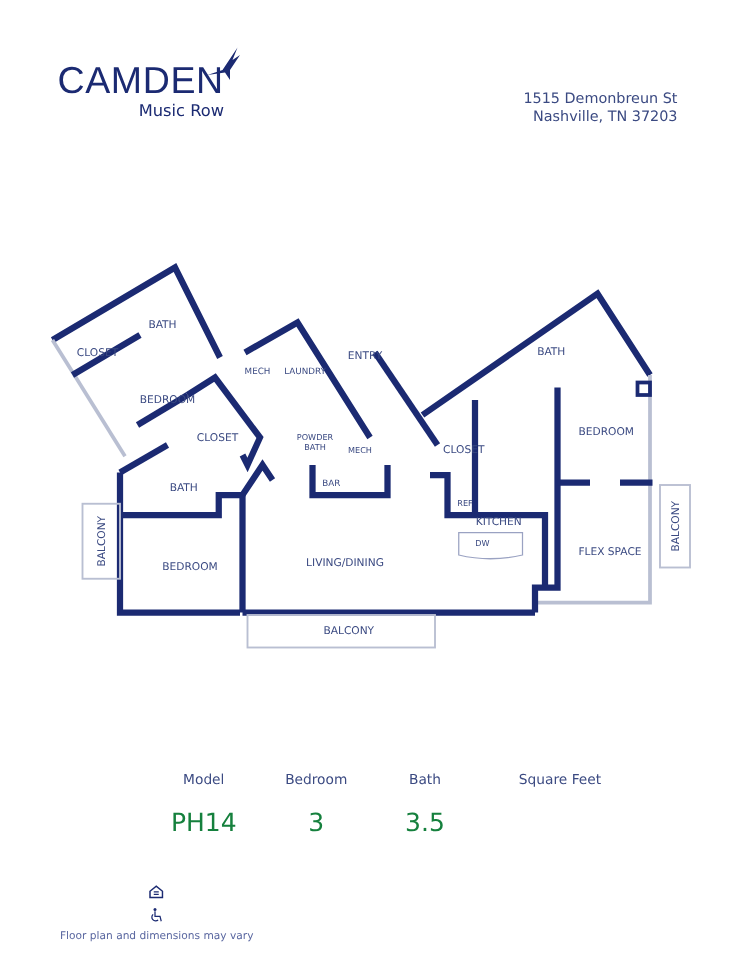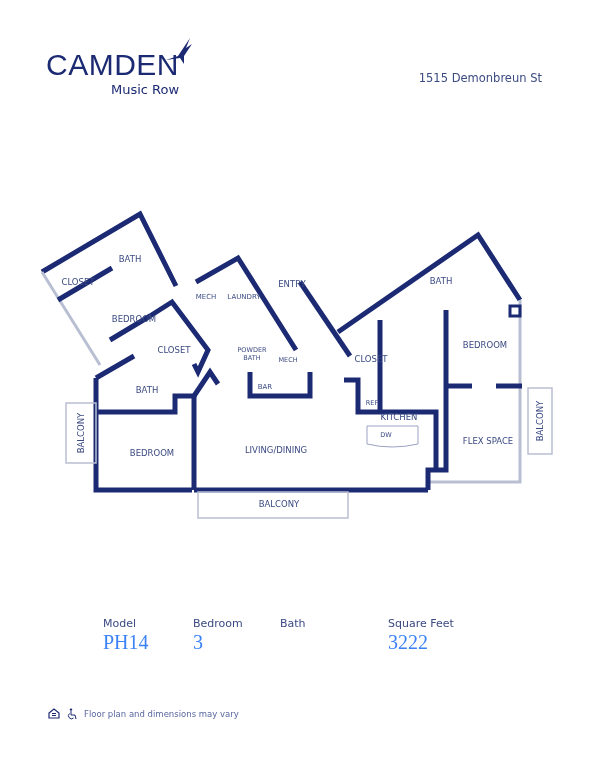--- a/index.html
+++ b/index.html
@@ -6,38 +6,39 @@
   body { width: 600px; height: 776px; position: relative; overflow: hidden; font-family: "DejaVu Sans", sans-serif; color: #1b2a72; }
   .logo { position: absolute; left: 46px; top: 50px; }
   .logo-main { font-family: Liberation Sans, sans-serif; font-size: 30px; letter-spacing: 0.5px; color: #1b2a72; line-height: 30px; }
   .logo-sub { position: absolute; left: 38px; top: 32px; font-size: 13px; color: #1b2a72; white-space: nowrap; margin-left: 27px; }
   .logo-bird { position: absolute; left: 118px; top: -14px; }
   .address { position: absolute; right: 58px; top: 45px; text-align: right; font-size: 11.5px; color: #3b4a82; line-height: 15px; margin-top: 26px; }
   .address .web { margin-top: 14px; }
   .plan { position: absolute; left: 0; top: 200px; }
   .label { font-size: 8.5px; fill: #3b4a82; font-family: "DejaVu Sans", sans-serif; }
   .specs { position: absolute; top: 617px; left: 0; width: 600px; }
-  .spec { position: absolute; text-align: left; width: 120px; }
+  .spec { position: absolute; text-align: center; width: 120px; }
   .spec .k { font-size: 11px; color: #3b4a82; }
-  .spec .v { font-size: 20px; color: #3b82f6; margin-top: 1px; font-family: Liberation Serif, serif; }
-  .footer { position: absolute; left: 48px; top: 708px; display: flex; align-items: center; gap: 6px; font-size: 8.5px; color: #5a67a0; }
+  .spec .v { font-size: 20px; color: #15803d; margin-top: 16px; }
+  .footer { position: absolute; left: 48px; top: 708px; display: flex; align-items: center; gap: 6px; font-size: 8.5px; color: #5a67a0; flex-direction: column; }
 </style>
 </head>
 <body>
 
 <div class="logo">
   <div class="logo-main">CAMDEN</div>
   <div class="logo-sub">Music Row</div>
   <svg class="logo-bird" width="30" height="34" viewBox="0 0 30 34">
     <path d="M2 24 L14 20 L18 14 L26 2 L22 12 L28 8 L20 20 L20 28 L16 22 Z" fill="#1b2a72"></path>
   </svg>
 </div>
 
 <div class="address">
   <div>1515 Demonbreun St</div>
+  <div>Nashville, TN 37203</div>
 </div>
 
 <svg class="plan" width="600" height="330" viewBox="0 200 600 330">
   <g stroke="#1b2a72" stroke-width="5" fill="none" stroke-linejoin="miter">
 
     <polyline points="42,272 140,214 176,286"></polyline>
     <polyline points="42,272 100,365" stroke="#b9bfd2" stroke-width="3"></polyline>
     <polyline points="58,300 112,268"></polyline>
     <polyline points="110,340 150,316"></polyline>
     <polyline points="150,316 172,302 208,350 198,372 194,364"></polyline>
@@ -102,24 +103,24 @@
   <div class="spec" style="left:103px">
     <div class="k">Model</div>
     <div class="v">PH14</div>
   </div>
   <div class="spec" style="left:193px">
     <div class="k">Bedroom</div>
     <div class="v">3</div>
   </div>
   <div class="spec" style="left:280px">
     <div class="k">Bath</div>
+    <div class="v">3.5</div>
   </div>
   <div class="spec" style="left:388px">
     <div class="k">Square Feet</div>
-    <div class="v">3222</div>
   </div>
 </div>
 
 <div class="footer">
   <svg width="12" height="12" viewBox="0 0 12 12">
     <path d="M1 5 L6 1 L11 5 L11 10 L1 10 Z" fill="none" stroke="#1b2a72" stroke-width="1.2"></path>
     <rect x="4" y="5" width="4" height="1" fill="#1b2a72"></rect>
       <rect x="4" y="7" width="4" height="1" fill="#1b2a72"></rect>
   </svg>
   <svg width="12" height="12" viewBox="0 0 12 12">

